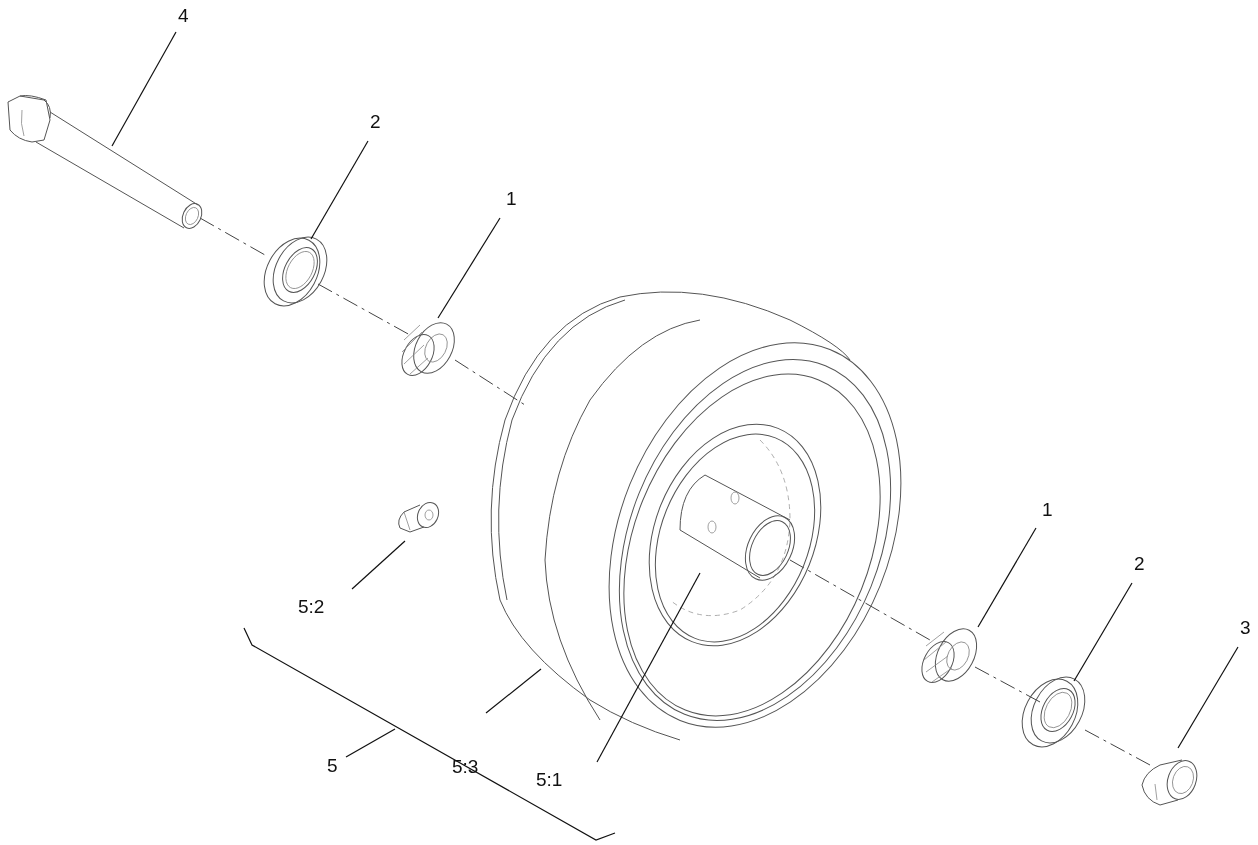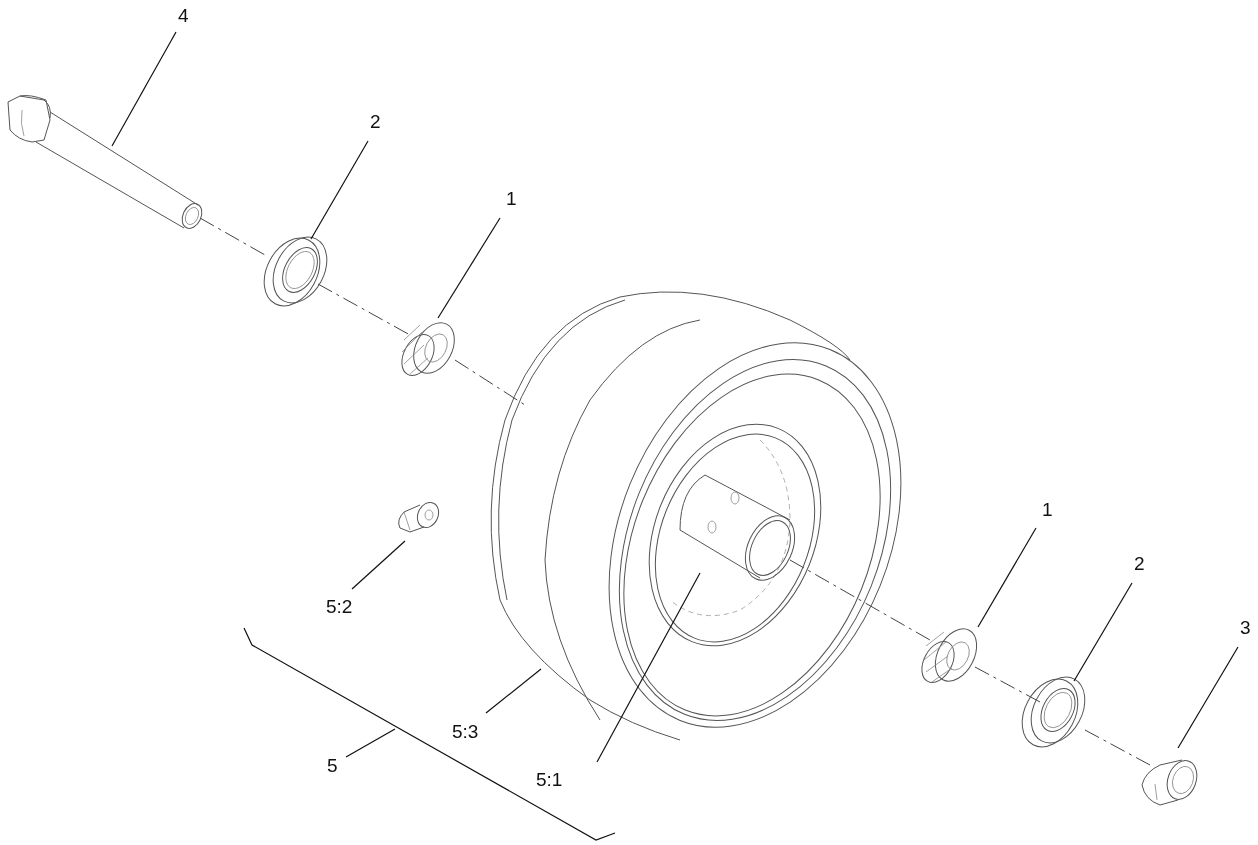--- a/index.html
+++ b/index.html
@@ -125,16 +125,16 @@
 
   <path class="leader" d="M244,628 L252,645 L596,840 L615,833"></path>
 </svg>
 
 <div class="callout" style="left:178px;top:6px">4</div>
 <div class="callout" style="left:370px;top:112px">2</div>
 <div class="callout" style="left:506px;top:189px">1</div>
 <div class="callout" style="left:1042px;top:500px">1</div>
 <div class="callout" style="left:1134px;top:554px">2</div>
 <div class="callout" style="left:1240px;top:618px">3</div>
-<div class="callout" style="left:326px;top:597px">5:2</div>
-<div class="callout" style="left:452px;top:722px">5:3</div>
+<div class="callout" style="left:298px;top:597px">5:2</div>
+<div class="callout" style="left:452px;top:757px">5:3</div>
 <div class="callout" style="left:327px;top:756px">5</div>
 <div class="callout" style="left:536px;top:770px">5:1</div>
 
 </body></html>

